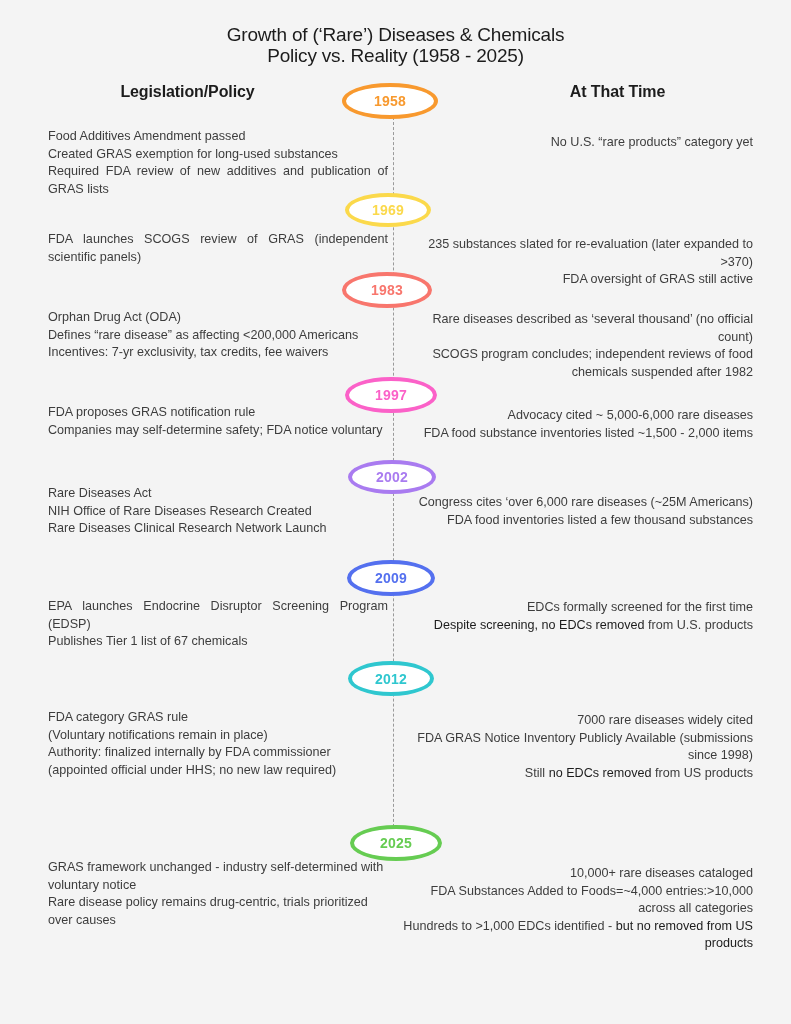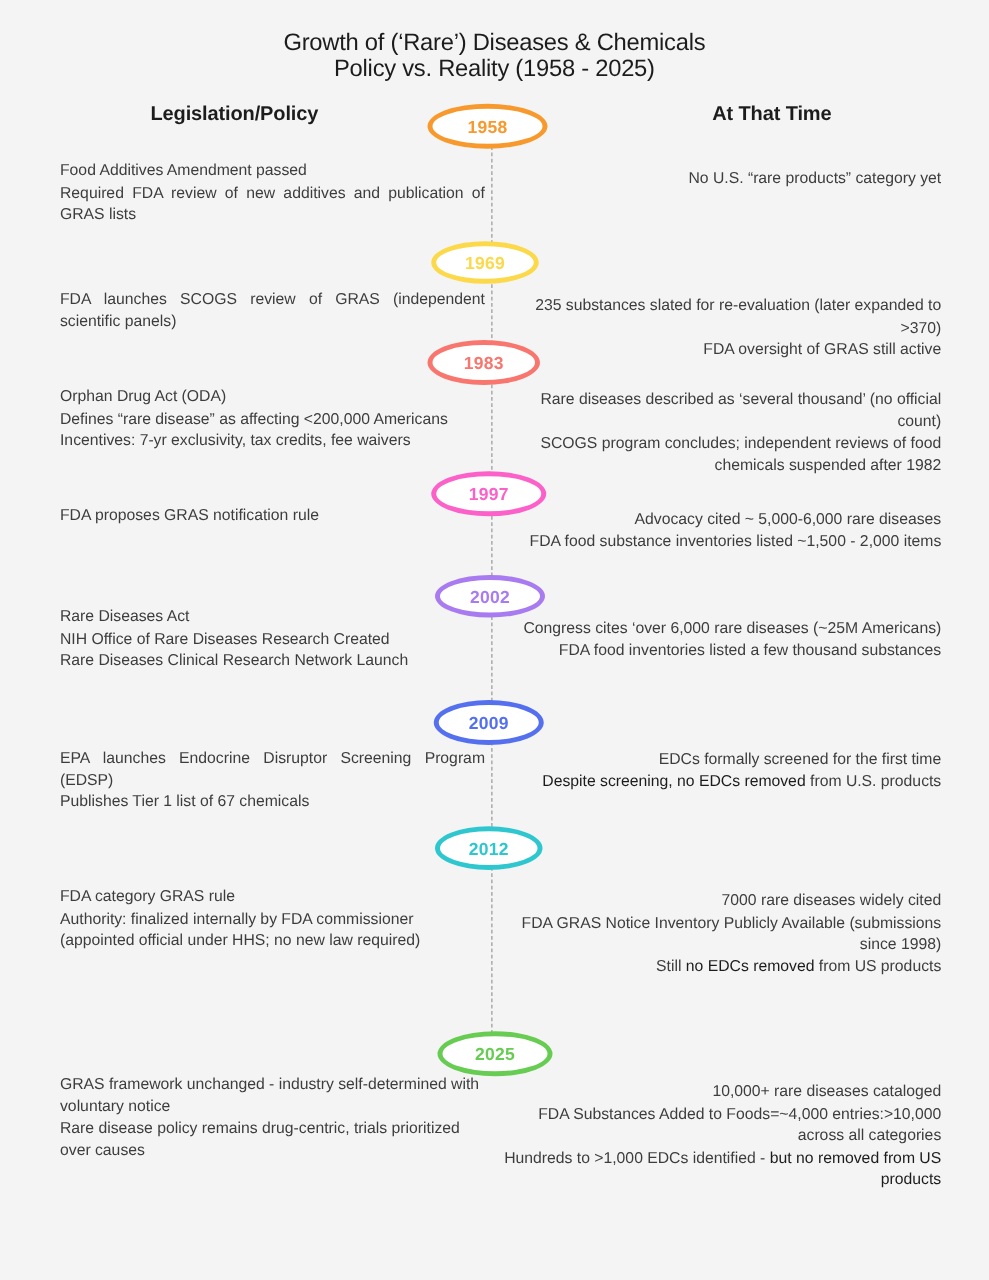--- a/index.html
+++ b/index.html
@@ -112,20 +112,21 @@
   <div class="col-head right">At That Time</div>
 
   <div class="axis"></div>
 
   <div id="rows">
       <div class="node" style="top: 83px; left: 342px; width: 96px; height: 36px; border-color: rgb(248, 153, 46); color: rgb(248, 153, 46);">
         <span>1958</span>
       </div>
       <div class="side-text left" style="top: 128px;">
         <div>Food Additives Amendment passed</div>
+        <div>Created GRAS exemption for long-used substances</div>
         <div>Required FDA review of new additives and publication of GRAS lists</div>
       </div>
       <div class="side-text right" style="top: 134px;">No U.S. “rare products” category yet</div>
       <div class="node" style="top: 193px; left: 345px; width: 86px; height: 34px; border-color: rgb(251, 217, 75); color: rgb(251, 217, 75);">
         <span>1969</span>
       </div>
       <div class="side-text left" style="top: 231px;">
         <div>FDA launches SCOGS review of GRAS (independent scientific panels)</div>
       </div>
       <div class="side-text right" style="top: 236px;">235 substances slated for re-evaluation (later expanded to &gt;370)<br>FDA oversight of GRAS still active</div>
@@ -136,20 +137,21 @@
         <div>Orphan Drug Act (ODA)</div>
         <div>Defines “rare disease” as affecting &lt;200,000 Americans</div>
         <div>Incentives: 7-yr exclusivity, tax credits, fee waivers</div>
       </div>
       <div class="side-text right" style="top: 311px;">Rare diseases  described as ‘several thousand’  (no official count)<br>SCOGS program concludes; independent reviews of food chemicals suspended after 1982</div>
       <div class="node" style="top: 377px; left: 345px; width: 92px; height: 36px; border-color: rgb(251, 97, 200); color: rgb(251, 97, 200);">
         <span>1997</span>
       </div>
       <div class="side-text left" style="top: 404px;">
         <div>FDA proposes GRAS notification rule</div>
+        <div>Companies may self-determine safety; FDA notice voluntary</div>
       </div>
       <div class="side-text right" style="top: 407px;">Advocacy cited ~ 5,000-6,000 rare diseases<br>FDA food substance inventories listed ~1,500 - 2,000 items</div>
       <div class="node" style="top: 460px; left: 348px; width: 88px; height: 34px; border-color: rgb(169, 123, 240); color: rgb(169, 123, 240);">
         <span>2002</span>
       </div>
       <div class="side-text left" style="top: 485px;">
         <div>Rare Diseases Act</div>
         <div>NIH Office of Rare Diseases Research Created</div>
         <div>Rare Diseases Clinical Research Network Launch</div>
       </div>
@@ -160,20 +162,21 @@
       <div class="side-text left" style="top: 598px;">
         <div>EPA launches Endocrine Disruptor Screening Program (EDSP)</div>
         <div>Publishes Tier 1 list of 67 chemicals</div>
       </div>
       <div class="side-text right" style="top: 599px;">EDCs formally screened for the first time<br><b>Despite screening, no EDCs removed</b> from U.S. products</div>
       <div class="node" style="top: 661px; left: 348px; width: 86px; height: 35px; border-color: rgb(47, 199, 207); color: rgb(47, 199, 207);">
         <span>2012</span>
       </div>
       <div class="side-text left nojust" style="top: 709px;">
         <div>FDA category GRAS rule</div>
+        <div>(Voluntary notifications remain in place)</div>
         <div>Authority: finalized internally by FDA commissioner (appointed official under HHS; no new  law required)</div>
       </div>
       <div class="side-text right" style="top: 712px;">7000 rare diseases widely cited<br>FDA GRAS Notice Inventory Publicly Available (submissions since 1998)<br>Still <b>no EDCs removed</b> from US products</div>
       <div class="node" style="top: 825px; left: 350px; width: 92px; height: 36px; border-color: rgb(102, 204, 82); color: rgb(102, 204, 82);">
         <span>2025</span>
       </div>
       <div class="side-text left nojust" style="top: 859px;">
         <div>GRAS framework unchanged - industry self-determined with voluntary  notice</div>
         <div>Rare disease policy remains drug-centric, trials prioritized over causes</div>
       </div>

